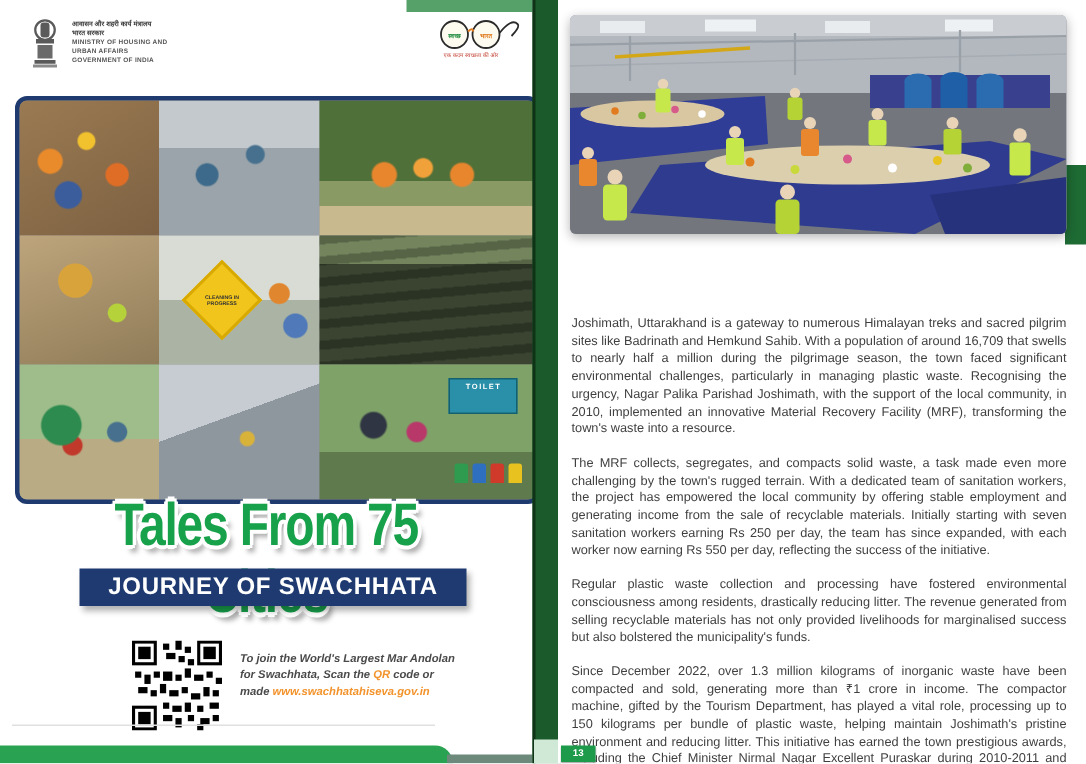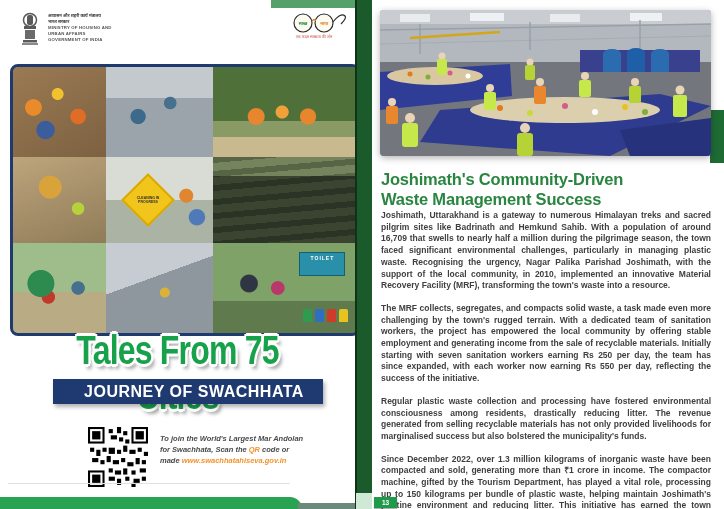--- a/index.html
+++ b/index.html
@@ -64,37 +64,37 @@
   .caution-sign span{transform:rotate(-45deg);font-size:3.5px;font-weight:bold;color:#333;text-align:center;line-height:4px;}
   .toilet-block{position:absolute;right:8%;top:10%;width:44px;height:22px;background:#2a8fa8;border:1px solid #15606f;display:flex;align-items:flex-start;justify-content:center;}
   .toilet-block span{font-size:5px;font-weight:bold;color:#fff;letter-spacing:1px;margin-top:2px;}
   .bins-row{position:absolute;right:6%;bottom:12%;display:flex;gap:3px;}
   .bin{width:9px;height:13px;border-radius:2px 2px 0 0;}
   .bin.green{background:#2e9b4f;}.bin.blue{background:#2f6fc0;}.bin.red{background:#d03a2a;}.bin.yellow{background:#e8c21f;}
 
   .main-title{position:absolute;left:0;top:328px;width:355px;text-align:center;}
   .main-title span{display:inline-block;transform:scaleX(.8);transform-origin:center;font-size:40px;font-weight:bold;letter-spacing:-1px;color:#18a14b;
      text-shadow:-2px -2px 0 #fff,2px -2px 0 #fff,-2px 2px 0 #fff,2px 2px 0 #fff,0 3px 0 #fff,3px 0 0 #fff,0 -3px 0 #fff,-3px 0 0 #fff,4px 5px 4px rgba(60,60,60,.45);}
-  .subtitle-banner{position:absolute;left:53px;top:379px;width:258px;height:25px;background:#1e3a70;color:#fff;font-weight:bold;font-size:16px;letter-spacing:.5px;text-align:center;line-height:25px;box-shadow:2px 3px 4px rgba(0,0,0,.3);padding-left:12px;}
+  .subtitle-banner{position:absolute;left:53px;top:379px;width:258px;height:25px;background:#1e3a70;color:#fff;font-weight:bold;font-size:16px;letter-spacing:.5px;text-align:center;line-height:25px;box-shadow:2px 3px 4px rgba(0,0,0,.3);}
 
   .qr-section{position:absolute;left:88px;top:427px;display:flex;gap:12px;align-items:flex-start;}
   .qr-code{width:60px;height:60px;flex:0 0 auto;}
   .qr-text{width:150px;font-size:7.5px;font-style:italic;font-weight:bold;color:#4a4a4a;line-height:11px;padding-top:6px;}
   .qr-text .orange{color:#f3932c;font-style:italic;}
   .divider{position:absolute;left:8px;top:483px;width:282px;height:1px;background:#e0e0e0;}
   .bottom-green-bar{position:absolute;left:0;top:497px;width:302px;height:12px;background:#29a351;border-top-right-radius:12px;}
   .bottom-grey-bar{position:absolute;left:298px;top:503px;width:57px;height:6px;background:#6c897c;}
 
   
   .right-page{position:absolute;left:372px;top:0;width:352px;height:509px;background:#fff;}
   .accent-block{position:absolute;left:338px;top:110px;width:14px;height:53px;background:#1e6b34;}
   .photo{position:absolute;left:8px;top:10px;width:331px;height:146px;border-radius:4px;overflow:hidden;box-shadow:0 2px 7px rgba(0,0,0,.3);background:#9aa0a8;z-index:2;}
   .article-heading{position:absolute;left:9px;top:169px;width:335px;font-size:16.5px;font-weight:bold;color:#2a8540;line-height:20px;letter-spacing:-.2px;}
   .article-body{position:absolute;left:9px;top:210px;width:330px;}
-  .article-body p{margin:0 0 11px 0;font-size:8.5px;line-height:11.7px;color:#3f3f3f;text-align:justify;font-weight:bold;}
+  .article-body p{margin:0 0 11px 0;font-size:8.5px;line-height:11.7px;color:#3f3f3f;text-align:justify;}
   .page-badge{position:absolute;left:2px;top:497px;width:23px;height:11px;background:#1d9b4a;color:#fff;font-size:6.5px;font-weight:bold;text-align:center;line-height:11px;box-shadow:0 1px 1px rgba(0,0,0,.3);}
 </style>
 </head>
 <body>
 
 <div class="canvas">
 
   <div class="left-page">
 
     <div class="gov-header">
@@ -304,24 +304,20 @@
               <rect x="137" y="123" width="16" height="23" rx="3" fill="#b5d334"></rect>
             </g>
           <g>
               <circle cx="12" cy="92" r="4" fill="#e9d4b8"></circle>
               <rect x="6" y="96" width="12" height="18" rx="2" fill="#e8872e"></rect>
             </g>
         </g>
       </svg>
     </div>
 
-    <div class="article-heading">
-      <div>Joshimath's Community-Driven</div>
-      <div>Waste Management Success</div>
-    </div>
 
     <div class="article-body">
       <p>Joshimath, Uttarakhand is a gateway to numerous Himalayan treks and sacred pilgrim sites like Badrinath and Hemkund Sahib. With a population of around 16,709 that swells to nearly half a million during the pilgrimage season, the town faced significant environmental challenges, particularly in managing plastic waste. Recognising the urgency, Nagar Palika Parishad Joshimath, with the support of the local community, in 2010, implemented an innovative Material Recovery Facility (MRF), transforming the town's waste into a resource.</p>
       <p>The MRF collects, segregates, and compacts solid waste, a task made even more challenging by the town's rugged terrain. With a dedicated team of sanitation workers, the project has empowered the local community by offering stable employment and generating income from the sale of recyclable materials. Initially starting with seven sanitation workers earning Rs 250 per day, the team has since expanded, with each worker now earning Rs 550 per day, reflecting the success of the initiative.</p>
       <p>Regular plastic waste collection and processing have fostered environmental consciousness among residents, drastically reducing litter. The revenue generated from selling recyclable materials has not only provided livelihoods for marginalised success but also bolstered the municipality's funds.</p>
       <p>Since December 2022, over 1.3 million kilograms of inorganic waste have been compacted and sold, generating more than ₹1 crore in income. The compactor machine, gifted by the Tourism Department, has played a vital role, processing up to 150 kilograms per bundle of plastic waste, helping maintain Joshimath's pristine environment and reducing litter. This initiative has earned the town prestigious awards, including the Chief Minister Nirmal Nagar Excellent Puraskar during 2010-2011 and 2016-2017.  Today, Joshimath has become a model for waste-free towns.</p>
     </div>
 
     <div class="page-badge">13</div>
   </div>

